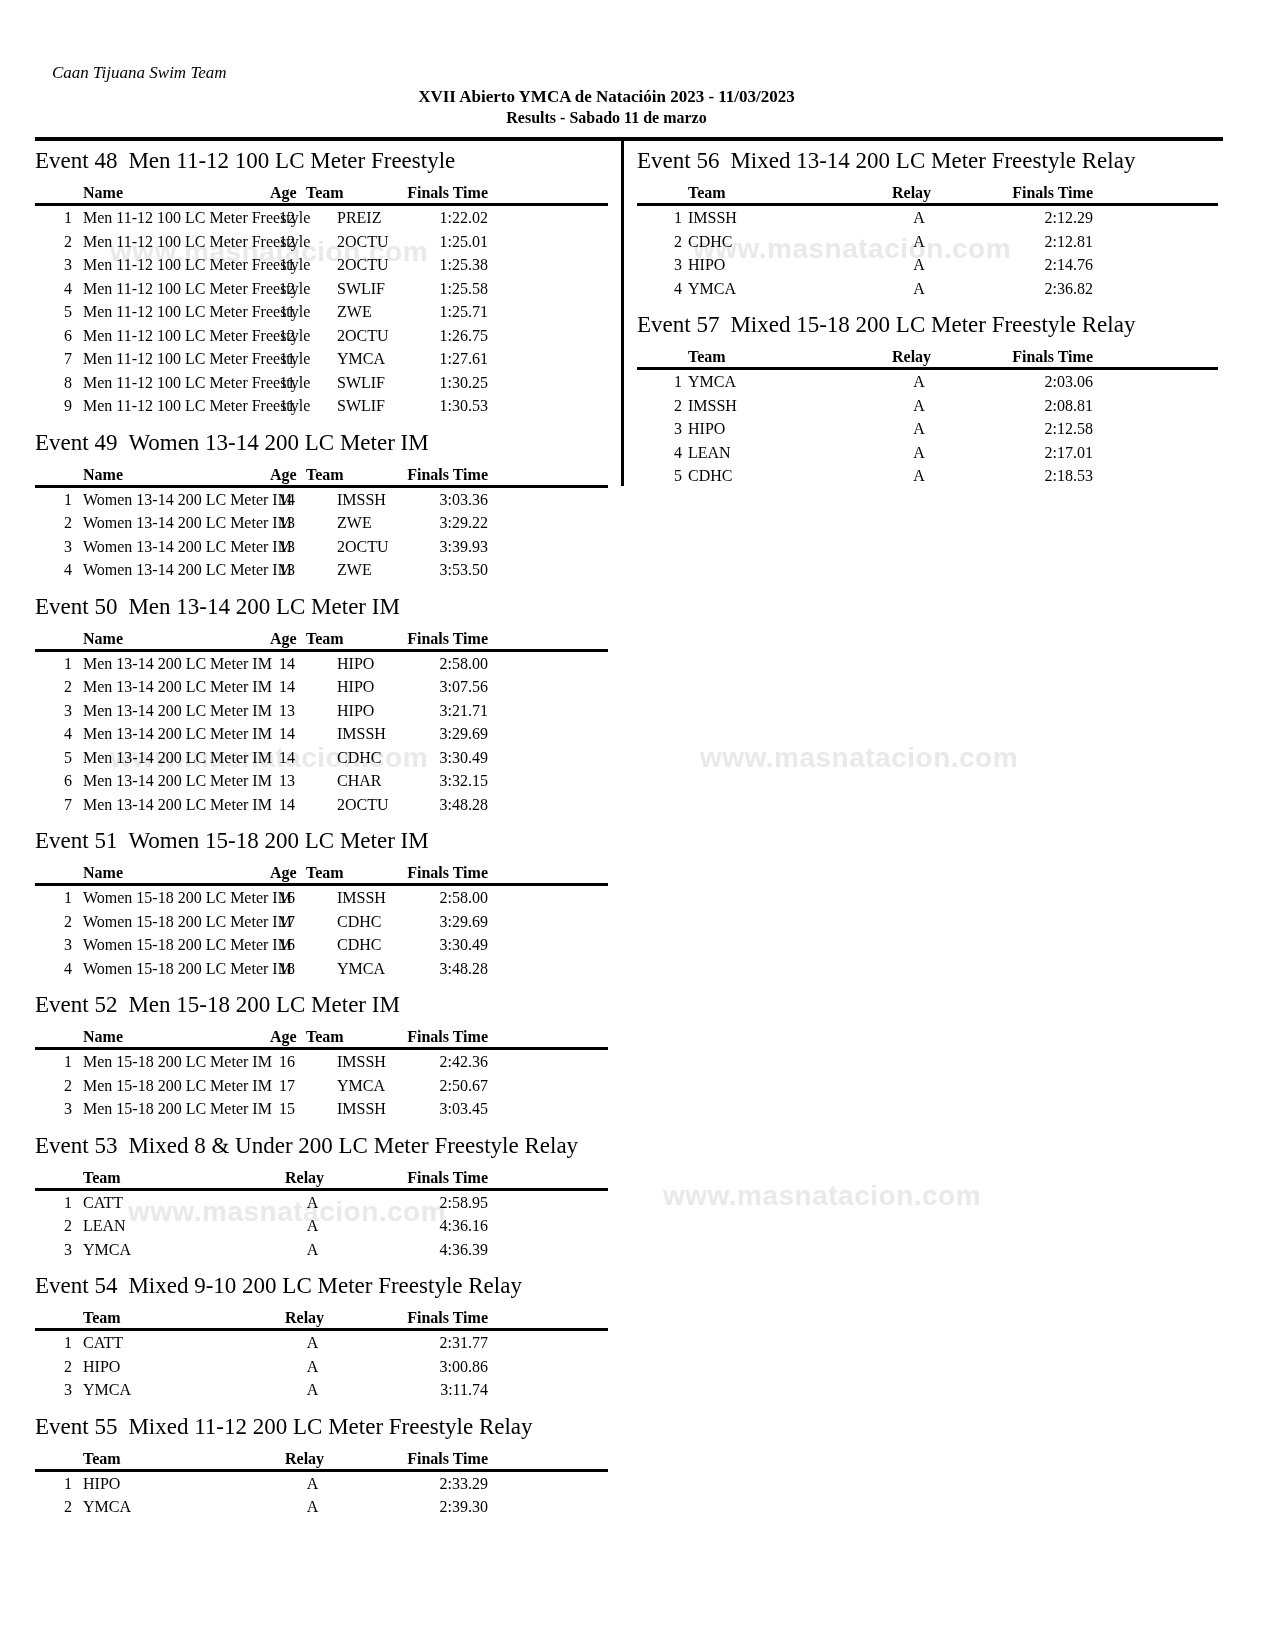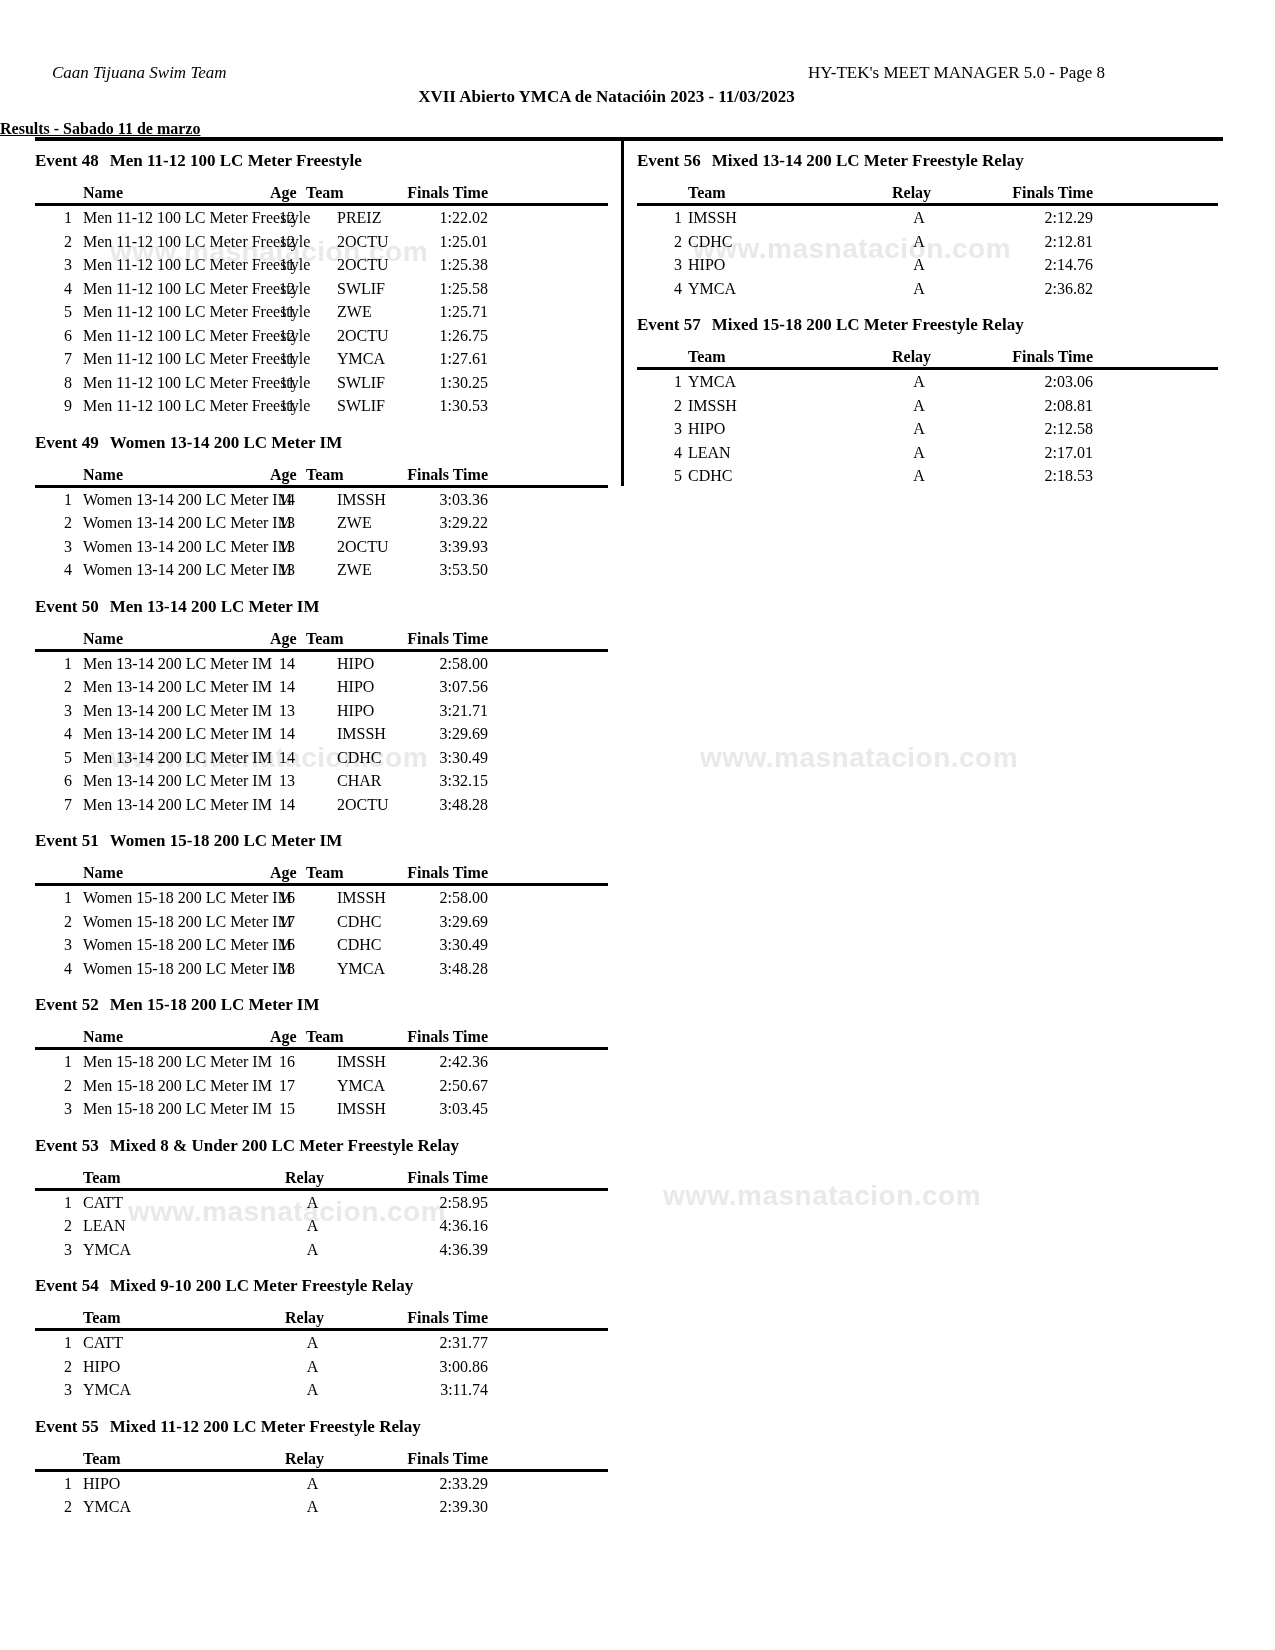--- a/index.html
+++ b/index.html
@@ -3,39 +3,39 @@
 <meta charset="utf-8">
 <style>
   html,body{margin:0;padding:0;background:#fff;}
   body{width:1275px;height:1650px;font-family:"Liberation Serif",serif;color:#000;}
   .page{position:relative;width:1275px;height:1650px;background:#fff;overflow:hidden;}
 
   
   .top-left{position:absolute;left:52px;top:63px;font-size:17px;white-space:nowrap;font-style:italic;}
   .top-right{position:absolute;left:0;top:63px;width:1105px;text-align:right;font-size:17px;white-space:nowrap;}
   .meet-title{position:absolute;left:0;top:87px;width:1213px;text-align:center;font-weight:bold;font-size:17px;}
-  .meet-subtitle{position:absolute;left:0;top:120px;width:1213px;text-align:left;font-weight:bold;font-size:16px;text-decoration:underline;}
+  .meet-subtitle{position:absolute;left:0;top:109px;width:1213px;text-align:center;font-weight:bold;font-size:16px;}
   .main-rule{position:absolute;left:35px;top:137px;width:1188px;height:4px;background:#000;}
   .col-divider{position:absolute;left:621px;top:137px;width:3px;height:349px;background:#000;}
 
   
   .wm{position:absolute;color:#e9e9e9;font-family:"Liberation Sans",sans-serif;font-weight:bold;
       font-size:28px;letter-spacing:0.5px;white-space:nowrap;z-index:0;}
   .wm1{left:110px;top:236px}.wm2{left:693px;top:233px}
   .wm3{left:110px;top:742px}.wm4{left:700px;top:742px}
   .wm5{left:663px;top:1180px}.wm6{left:128px;top:1196px}
 
   
   .col{position:absolute;top:136px;z-index:1;}
   .col-left{left:35px;width:573px;}
   .col-right{left:637px;width:581px;}
 
   
   .event{position:relative;margin-top:14px;}
-  .event-title{font-weight:bold;font-size:17px;line-height:22px;white-space:nowrap;}
+  .event-title{font-weight:normal;font-size:23px;line-height:22px;white-space:nowrap;}
   .event-title .evt-name{margin-left:11px;}
   .thead{position:relative;height:21px;border-bottom:3px solid #000;font-weight:bold;font-size:16px;margin-top:10px;}
   .th{position:absolute;bottom:1px;white-space:nowrap;}
   .h-name{left:48px}
   .h-age{left:235px}
   .h-team{left:271px}
   .h-relay{left:250px}
   .h-time{right:120px;text-align:center;}
   .trow{position:relative;height:23.5px;font-size:16px;}
   .c{position:absolute;top:0;line-height:23.5px;white-space:nowrap;}
@@ -53,21 +53,20 @@
   .col-right .h-relay{left:255px;}
   .col-right .c-relay{left:232px;width:100px;}
   .col-right .h-time,.col-right .c-time{right:125px;}
 </style>
 </head>
 <body>
 
 <div class="page">
 
   <div class="top-left">Caan Tijuana Swim Team</div>
-  <div class="top-right">HY-TEK's MEET MANAGER 5.0 - Page 8</div>
   <div class="meet-title">XVII Abierto YMCA de Natacióin 2023 - 11/03/2023</div>
   <div class="meet-subtitle">Results - Sabado 11 de marzo</div>
   <div class="main-rule"></div>
   <div class="col-divider"></div>
 
   <div class="wm wm1">www.masnatacion.com</div>
   <div class="wm wm2">www.masnatacion.com</div>
   <div class="wm wm3">www.masnatacion.com</div>
   <div class="wm wm4">www.masnatacion.com</div>
   <div class="wm wm5">www.masnatacion.com</div>

